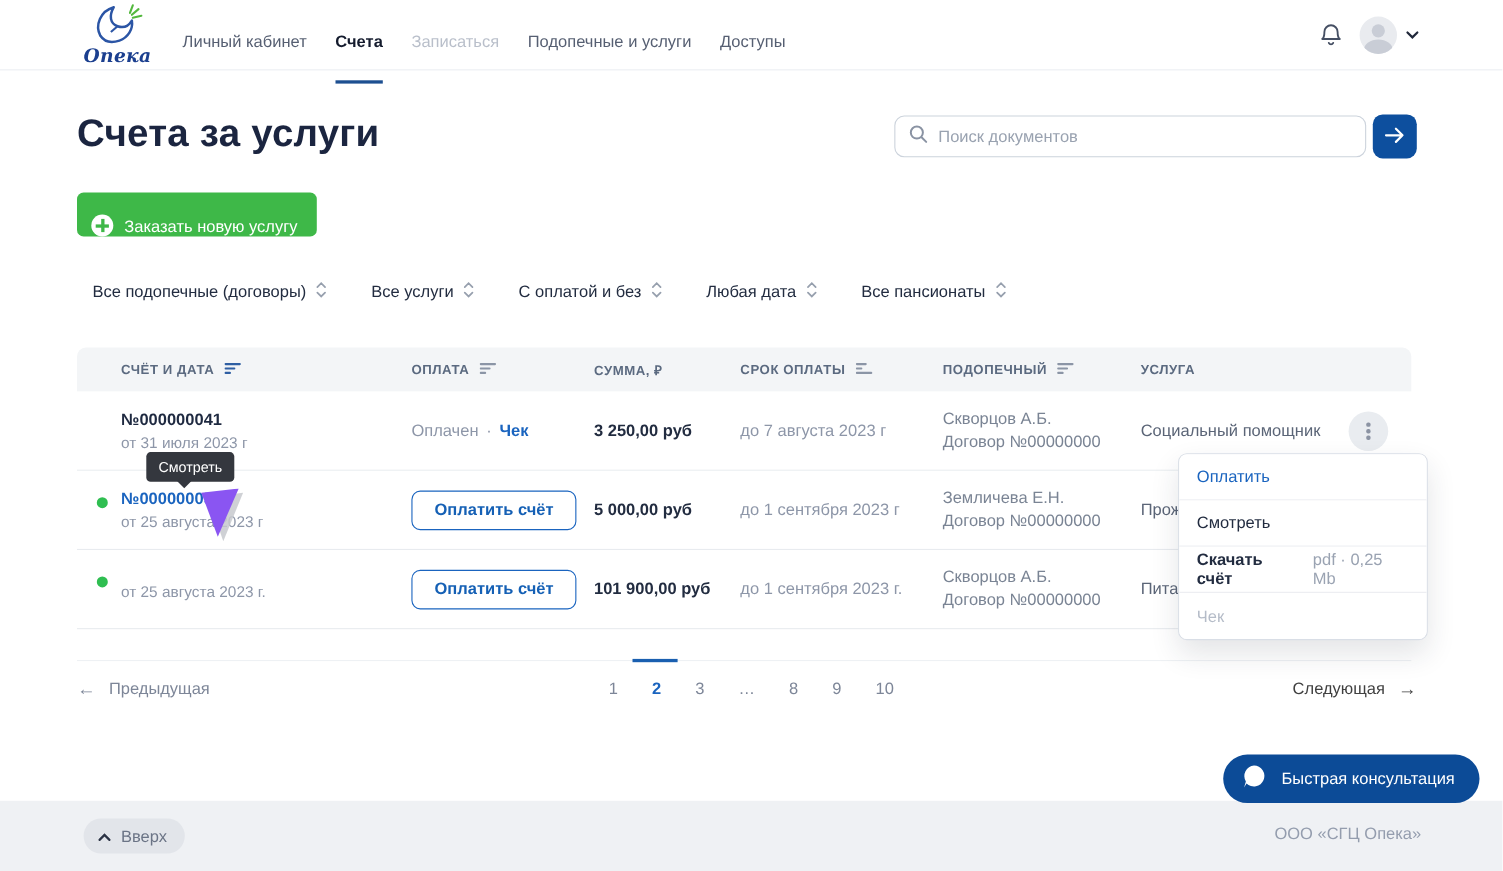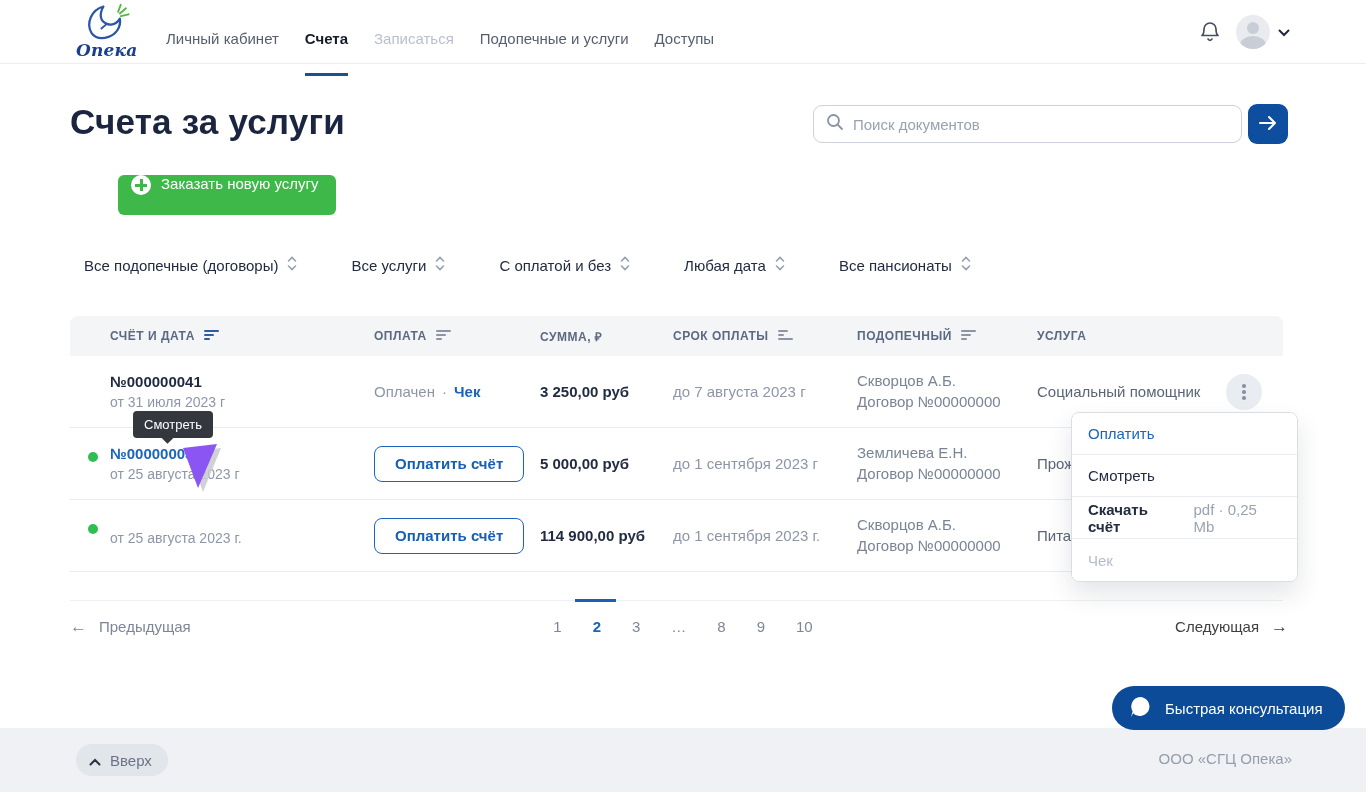--- a/index.html
+++ b/index.html
@@ -28,28 +28,28 @@
   .avatar .body { position:absolute; left:4px; top:21px; width:26px; height:18px; border-radius:50%; background:#c9cdd6; }
 
   
   .page-title { position:absolute; left:70px; top:102px; font-size:35px; font-weight:700; color:#1b2540; letter-spacing:0.2px; }
   .search-wrap { position:absolute; left:813px; top:105px; width:429px; height:38px; border:1px solid #ccd3dc; border-radius:9px; display:flex; align-items:center; padding:0 12px; gap:9px; background:#fff; }
   .search-wrap input { border:none; outline:none; flex:1; font-size:15px; font-family:inherit; color:#222c40; background:transparent; }
   .search-wrap input::placeholder { color:#99a2b0; }
   .search-submit { position:absolute; left:1248px; top:104px; width:40px; height:40px; border:none; border-radius:9px; background:#0d4f9e; display:flex; align-items:center; justify-content:center; cursor:pointer; }
 
   
-  .btn-green { position:absolute; left:70px; top:175px; height:40px; background:#3eb848; border:none; border-radius:6px; color:#fff; font-size:15px; font-family:inherit; display:inline-flex; align-items:flex-start; gap:10px; padding:0 18px 0 13px; cursor:pointer;margin-left:48px; }
+  .btn-green { position:absolute; left:70px; top:175px; height:40px; background:#3eb848; border:none; border-radius:6px; color:#fff; font-size:15px; font-family:inherit; display:inline-flex; align-items:flex-end; gap:10px; padding:0 18px 0 13px; cursor:pointer; }
   .plus-disc { width:20px; height:20px; border-radius:50%; background:#fff; position:relative; }
   .plus-disc::before, .plus-disc::after { content:""; position:absolute; background:#3eb848; }
   .plus-disc::before { left:9px; top:4px; width:2.5px; height:12px; }
   .plus-disc::after { left:4px; top:9px; width:12px; height:2.5px; }
 
   
-  .filters { position:absolute; left:84px; top:256px; display:flex; gap:54px;justify-content:space-between; }
+  .filters { position:absolute; left:84px; top:256px; display:flex; gap:40px;justify-content:space-between; }
   .filter { display:flex; align-items:center; gap:9px; font-size:15px; color:#222c40; cursor:pointer; }
 
   
   .table { position:absolute; left:70px; top:316px; width:1213px; }
   .thead { height:40px; background:#f3f5f7; border-radius:8px 8px 0 0; display:grid; grid-template-columns:264px 166px 133px 184px 180px 1fr; align-items:center; padding-left:40px; }
   .th { font-size:12px; font-weight:700; color:#5b6a80; text-transform:uppercase; letter-spacing:0.5px; display:flex; gap:9px; align-items:center; cursor:pointer; }
   .row { position:relative; height:72px; display:grid; grid-template-columns:264px 166px 133px 184px 180px 1fr; align-items:center; padding-left:40px; border-bottom:1px solid #e8ebef; background:#fff; }
   .num { font-size:15px; font-weight:700; color:#1e2940; }
   .num-link { color:#1a64bf; cursor:pointer; }
   .inv-date { font-size:14px; color:#8d96a8; margin-top:4px; }
@@ -287,21 +287,21 @@
   </div>
 
   <div class="row">
     <span class="dot"></span>
     <div>
       <div class="inv-date">от 25 августа 2023 г.</div>
     </div>
     <div>
       <button class="pay-btn">Оплатить счёт</button>
     </div>
-    <div class="amount">114 900,00 руб</div>
+    <div class="amount">101 900,00 руб</div>
     <div class="due">до 1 сентября 2023 г.</div>
     <div class="ward">
       <div>Скворцов А.Б.</div>
       <div>Договор №00000000</div>
     </div>
     <div class="service">Питание</div>
   </div>
 </div>
 
 <div class="tooltip">Смотреть</div>

